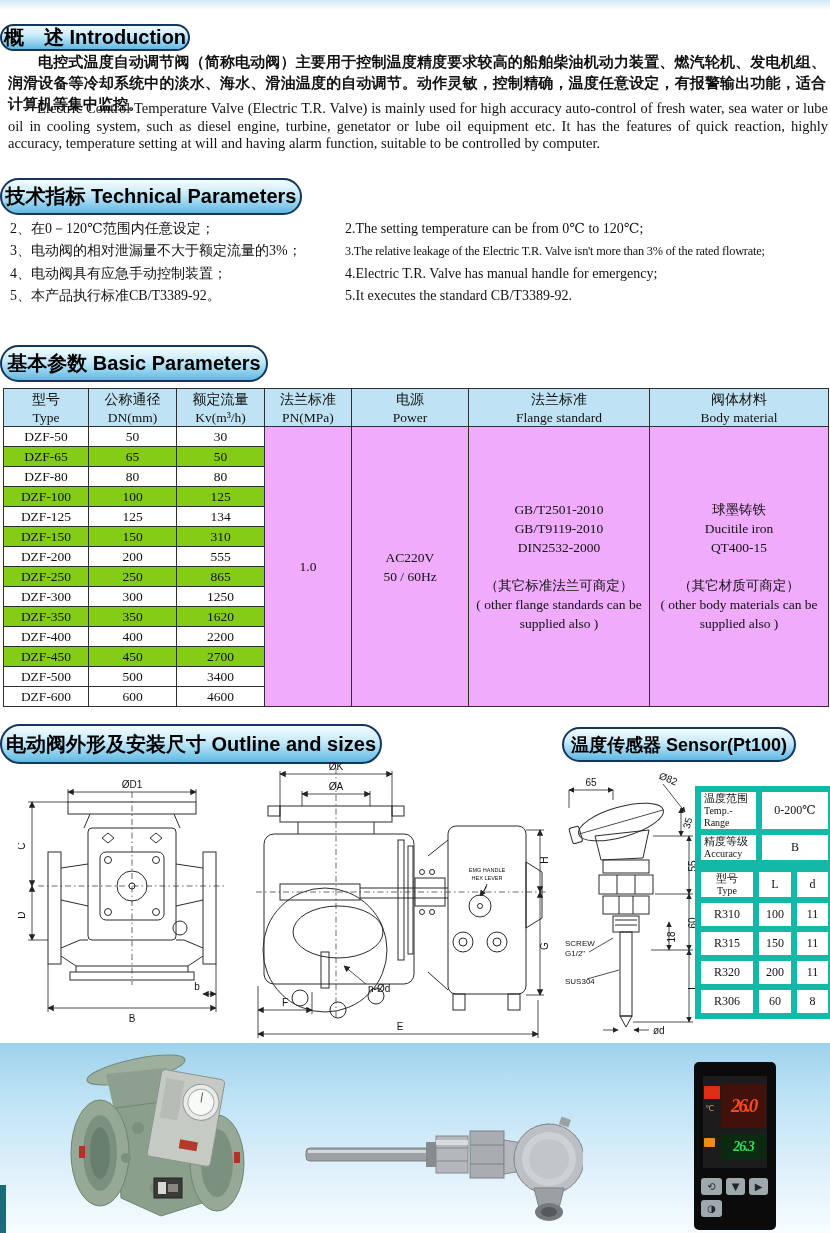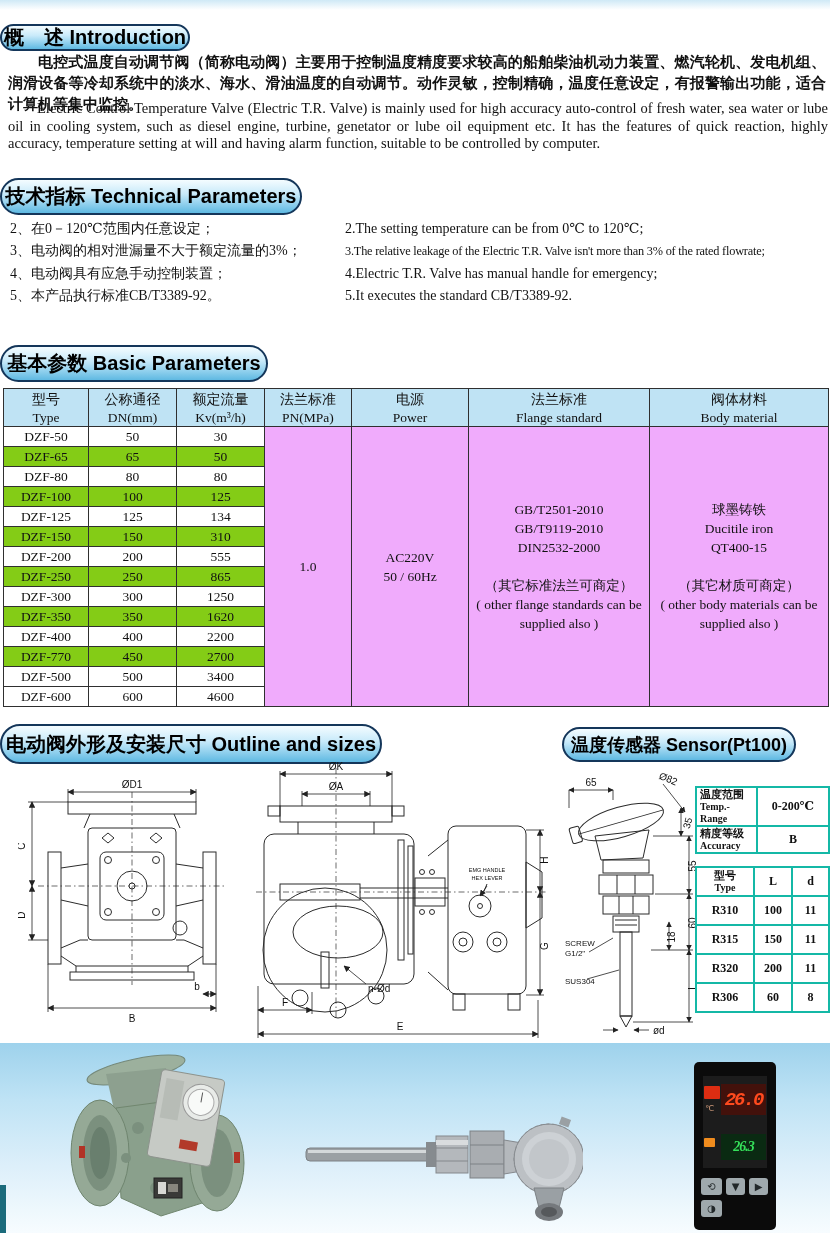--- a/index.html
+++ b/index.html
@@ -19,38 +19,38 @@
   table.main{position:absolute;left:3px;top:388px;width:825px;border-collapse:collapse;table-layout:fixed;font-size:13.5px;text-align:center;background:#fff}
   table.main th,table.main td{border:1px solid #2f2f2f;padding:0;vertical-align:middle}
   table.main thead th{background:#bfe3f4;height:38px;font-weight:normal}
   .h-cn{display:block;font-size:14px;line-height:19px}
   .h-en{display:block;font-size:13.5px;line-height:17px}
   table.main tbody tr{height:20px}
   table.main tbody tr.hl td{background:#84cc16}
   table.main td.merge{background:#f0abfc}
   .pre{white-space:pre-line;line-height:19px}
   .stable{position:absolute;border-collapse:collapse;table-layout:fixed;font-size:12px;text-align:center;background:#fff}
-  .stable th,.stable td{border:2px solid #14b8a6;padding:0;vertical-align:middle;font-weight:bold}
+  .stable th,.stable td{border:6px solid #14b8a6;padding:0;vertical-align:middle;font-weight:normal}
   .s-cn{display:block;font-size:11px;line-height:13px}
   .s-en{display:block;font-size:10px;line-height:12px}
   .stable .lab{text-align:left;padding-left:3px}
   svg.draw{position:absolute}
   .dim{font-family:"Liberation Sans","DejaVu Sans",sans-serif;font-size:10px;fill:#111}
   .dim-sm{font-family:"Liberation Sans","DejaVu Sans",sans-serif;font-size:8px;fill:#111}
   .emg{font-family:"Liberation Sans","DejaVu Sans",sans-serif;font-size:5.5px;fill:#111}
   .strip{position:absolute;left:0;top:1043px;width:830px;height:190px;
          background:linear-gradient(180deg,#9ed2ec 0%,#bfe3f5 30%,#ddeffa 65%,#eef8fd 88%,#f7fcff 100%)}
   .edge-mark{position:absolute;left:0;top:1185px;width:6px;height:48px;background:#1b6b7c}
   .ctrl{position:absolute;left:694px;top:1062px;width:82px;height:168px;background:#0b0b0b;border-radius:5px}
   .ctrl .disp{position:absolute;left:9px;top:14px;width:64px;height:92px;background:#1c1c1c}
   .ctrl .lamp-red{position:absolute;left:10px;top:24px;width:16px;height:13px;background:#dd2d12;border-radius:1px}
   .ctrl .lamp-org{position:absolute;left:10px;top:76px;width:11px;height:9px;background:#f08c1e;border-radius:1px}
   .ctrl .tmark{position:absolute;left:11px;top:42px;font-size:8px;color:#cf9a7a;font-family:"DejaVu Sans",sans-serif}
-  .ctrl .pv{position:absolute;left:27px;top:22px;width:45px;height:31px;background:#43110b;display:flex;align-items:center;justify-content:center;
-            font-family:Liberation Mono, monospace;font-weight:bold;font-style:italic;font-size:19px;letter-spacing:-2px;color:#ff4a1e}
+  .ctrl .pv{position:absolute;left:27px;top:22px;width:45px;height:44px;background:#43110b;display:flex;align-items:center;justify-content:center;
+            font-family:Liberation Serif, serif;font-weight:bold;font-style:italic;font-size:19px;letter-spacing:-2px;color:#ff4a1e}
   .ctrl .sv{position:absolute;left:27px;top:72px;width:45px;height:26px;background:#0a2a12;display:flex;align-items:center;justify-content:center;
             font-family:Liberation Serif, serif;font-weight:bold;font-style:italic;font-size:14px;letter-spacing:-1px;color:#35e05a}
   .ctrl .btn{position:absolute;background:#9fa9ad;border-radius:3px;display:flex;align-items:center;justify-content:center;
              font-size:10px;color:#22282a;font-family:"DejaVu Sans",sans-serif}
 </style>
 </head>
 <body>
 
 <div class="topwash"></div>
 
@@ -191,21 +191,21 @@
         <td>DZF-350</td>
         <td>350</td>
         <td>1620</td>
       </tr>
     <tr>
         <td>DZF-400</td>
         <td>400</td>
         <td>2200</td>
       </tr>
     <tr class="hl">
-        <td>DZF-770</td>
+        <td>DZF-450</td>
         <td>450</td>
         <td>2700</td>
       </tr>
     <tr>
         <td>DZF-500</td>
         <td>500</td>
         <td>3400</td>
       </tr>
     <tr>
         <td>DZF-600</td>

